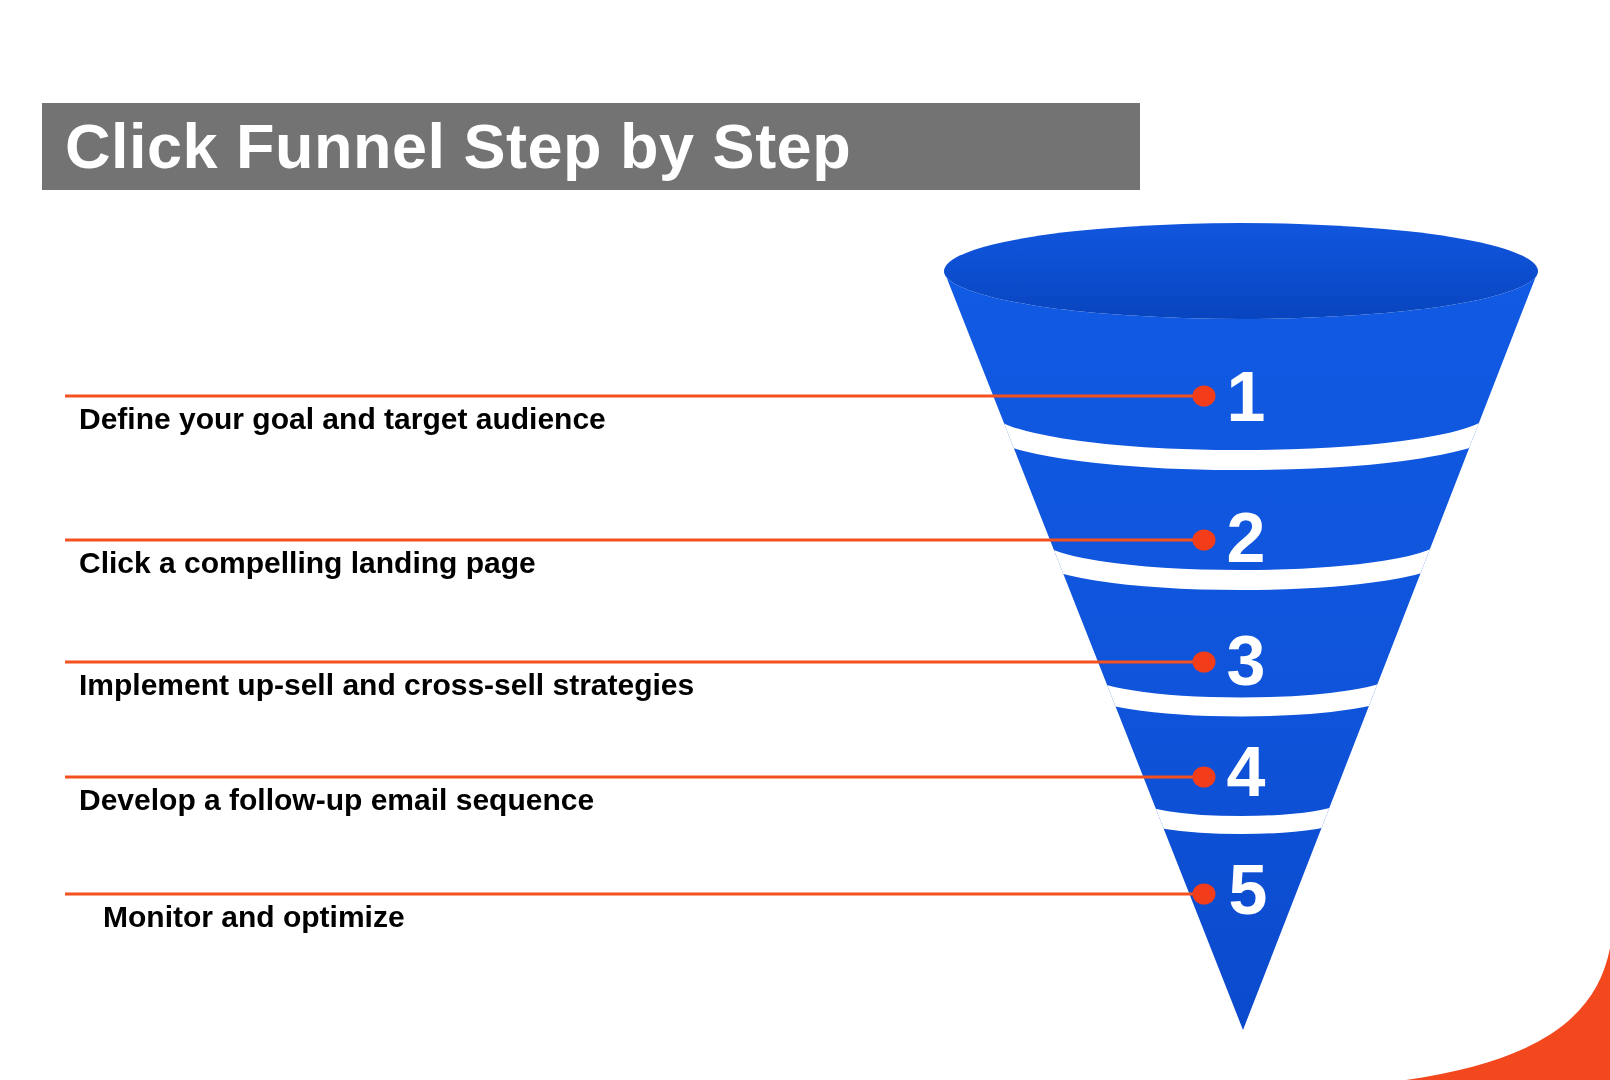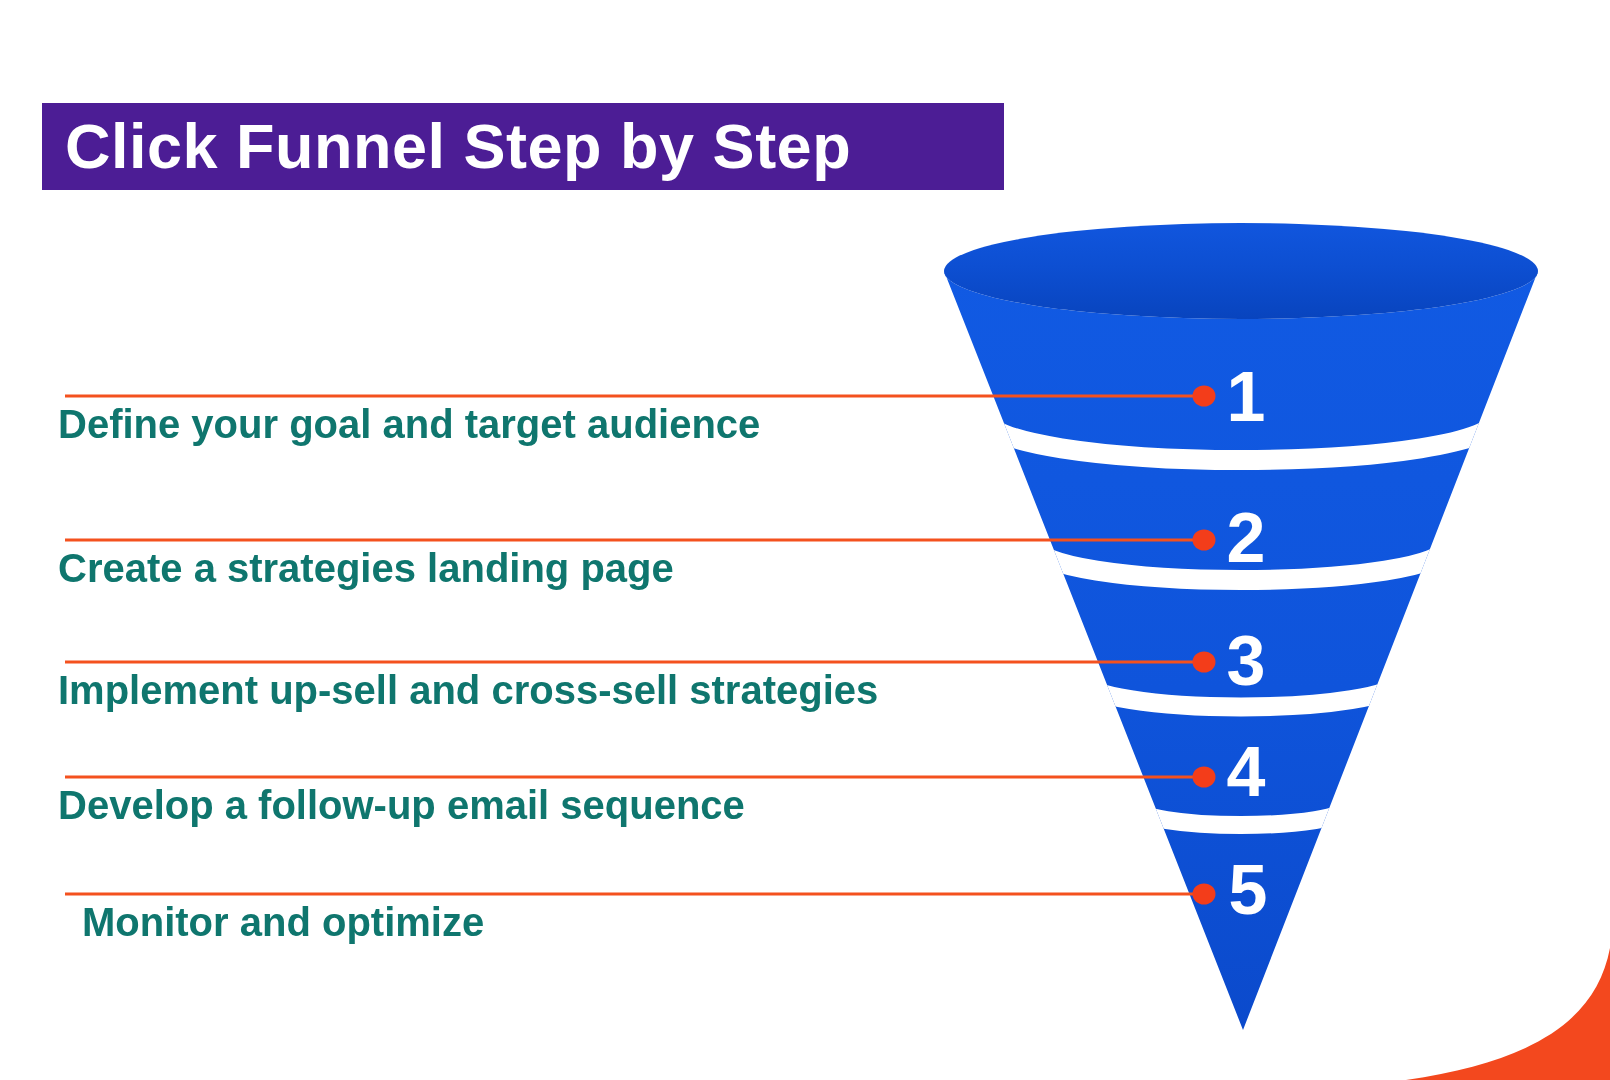--- a/index.html
+++ b/index.html
@@ -12,38 +12,38 @@
     font-family: "Liberation Sans", sans-serif;
   }
   svg.funnel-svg {
     position: absolute;
     left: 0; top: 0;
     width: 1610px; height: 1080px;
   }
   .banner {
     position: absolute;
     left: 42px; top: 103px;
-    width: 962px; height: 87px;
-    background: #4c1d95;
+    width: 1098px; height: 87px;
+    background: #737373;
   }
   .banner span {
     display: block;
     padding-left: 23px;
     line-height: 87px;
     font-size: 63px;
     font-weight: bold;
     color: #ffffff;
     letter-spacing: 0.5px;
     white-space: nowrap;
   }
   .step-label {
     position: absolute;
-    left: 58px;
-    color: #0f766e;
-    font-size: 40px;
+    left: 79px;
+    color: #000000;
+    font-size: 30px;
     font-weight: bold;
     white-space: nowrap;
   }
   .label1 { top: 402px; }
   .label2 { top: 546px; }
   .label3 { top: 668px; }
   .label4 { top: 783px; }
   .label5 { top: 900px; margin-left: 24px; }
   .num {
     font-family: "Liberation Sans", sans-serif;
@@ -107,18 +107,18 @@
       <text class="num" x="1246" y="796">4</text>
       <text class="num" x="1248" y="914">5</text>
     </g>
   </svg>
 
   <div class="banner">
     <span>Click Funnel Step by Step</span>
   </div>
 
   <div class="step-label label1">Define your goal and target audience</div>
-  <div class="step-label label2">Create a strategies landing page</div>
+  <div class="step-label label2">Click a compelling landing page</div>
   <div class="step-label label3">Implement up-sell and cross-sell strategies</div>
   <div class="step-label label4">Develop a follow-up email sequence</div>
   <div class="step-label label5">Monitor and optimize</div>
 
 </div>
 
 </body></html>

